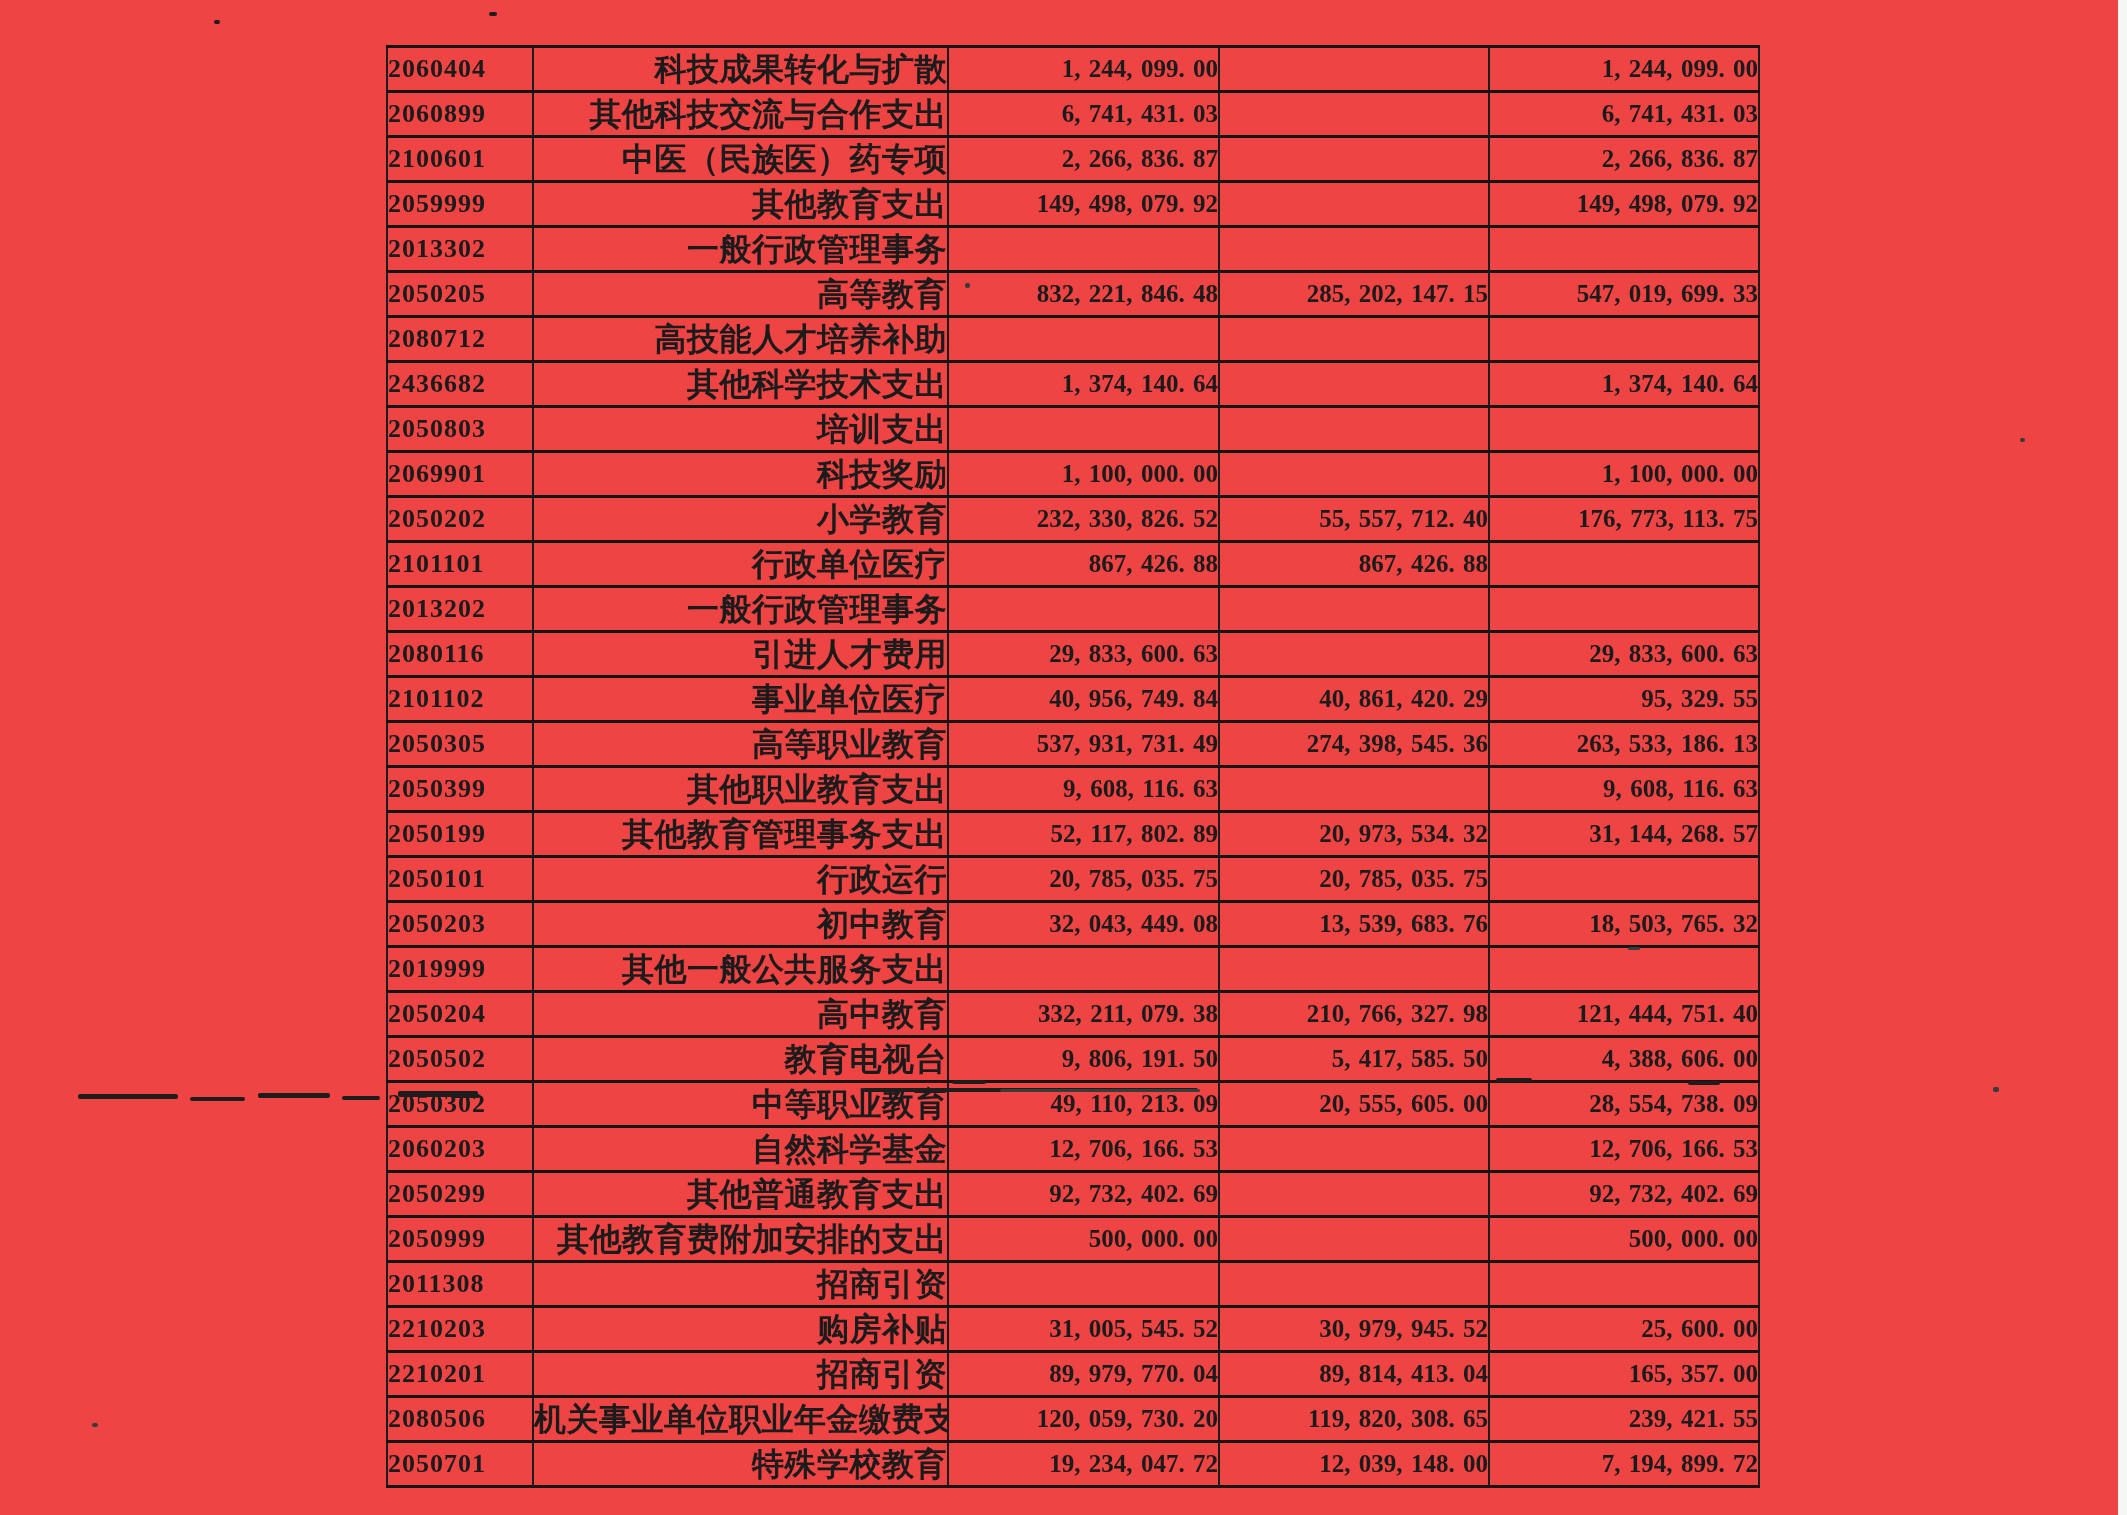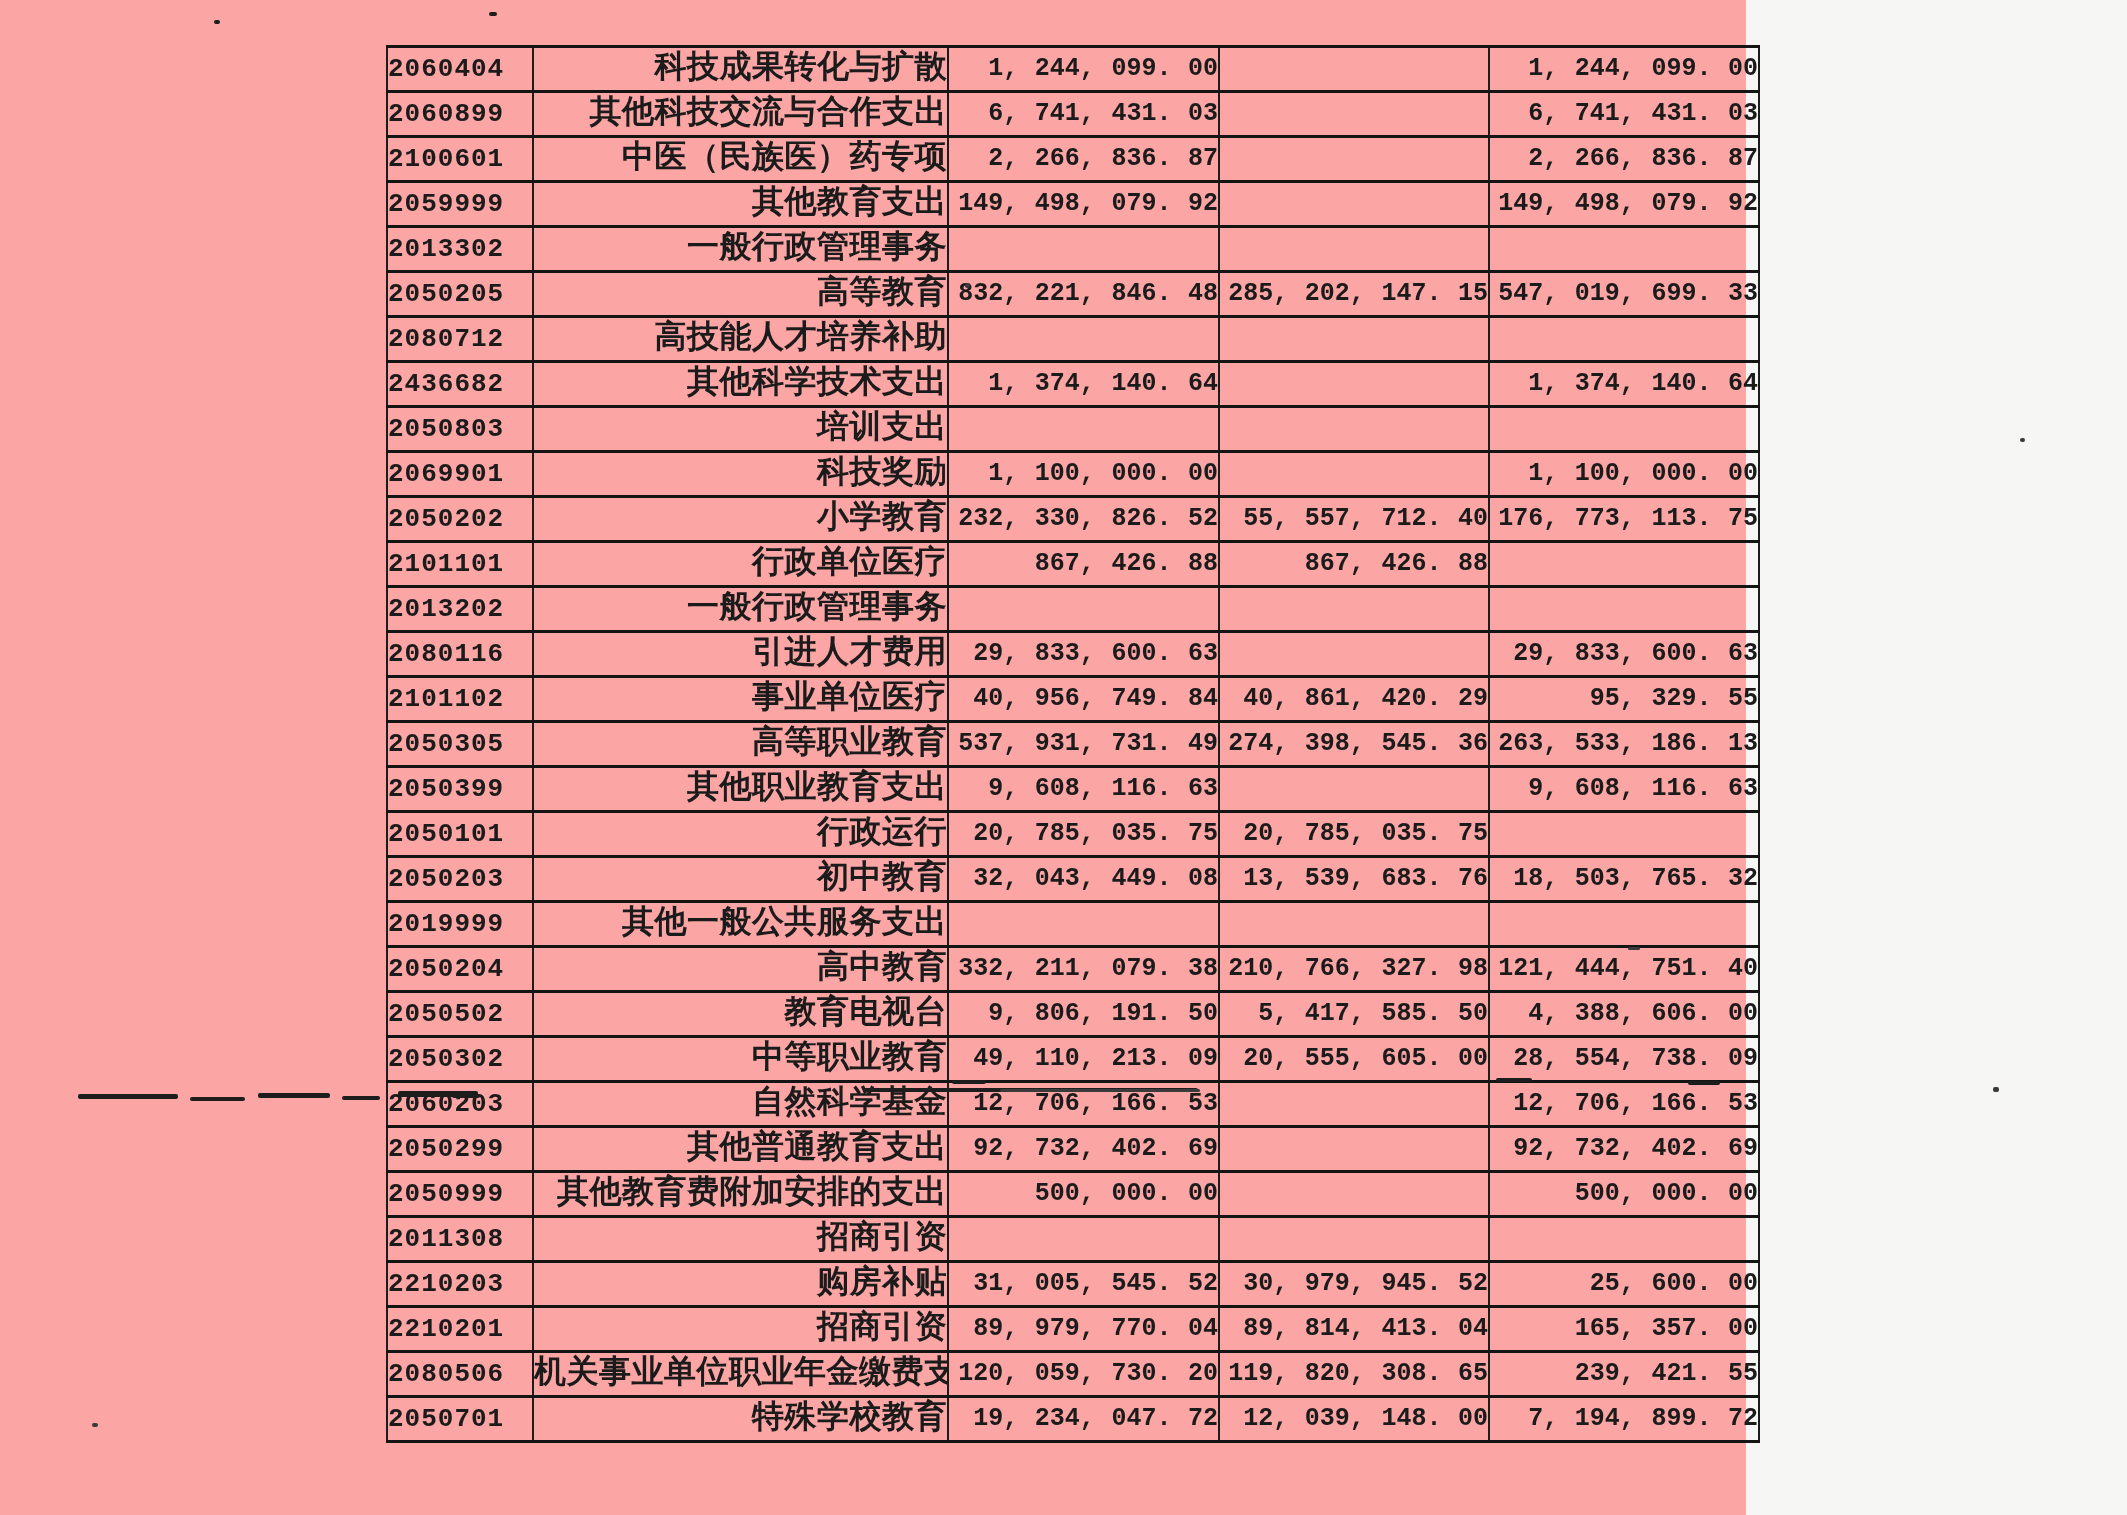--- a/index.html
+++ b/index.html
@@ -3,23 +3,23 @@
 <meta charset="utf-8">
 <style>
   html, body {
     margin: 0; padding: 0;
     width: 2127px; height: 1515px;
     background: #f6f6f4;
     overflow: hidden;
   }
   .page {
     position: absolute; inset: 0;
-    width: 1746px; height: 1515px;
-    background: #fca5a5;
-    font-family: Liberation Mono, monospace;
+    width: 2118px; height: 1515px;
+    background: #ef4444;
+    font-family: Liberation Serif, serif;
     color: #1b1b1b;
   }
   table.budget {
     position: absolute;
     left: 386px; top: 45px;
     width: 1372px;
     border-collapse: collapse;
     table-layout: fixed;
   }
   table.budget td {
@@ -173,20 +173,27 @@
           <td class="col-amount">263,  533,  186.  13</td>
         </tr>
         <tr>
           <td class="col-code">2050399</td>
           <td class="col-name">其他职业教育支出</td>
           <td class="col-amount">9,  608,  116.  63</td>
           <td class="col-amount"></td>
           <td class="col-amount">9,  608,  116.  63</td>
         </tr>
         <tr>
+          <td class="col-code">2050199</td>
+          <td class="col-name">其他教育管理事务支出</td>
+          <td class="col-amount">52,  117,  802.  89</td>
+          <td class="col-amount">20,  973,  534.  32</td>
+          <td class="col-amount">31,  144,  268.  57</td>
+        </tr>
+        <tr>
           <td class="col-code">2050101</td>
           <td class="col-name">行政运行</td>
           <td class="col-amount">20,  785,  035.  75</td>
           <td class="col-amount">20,  785,  035.  75</td>
           <td class="col-amount"></td>
         </tr>
         <tr>
           <td class="col-code">2050203</td>
           <td class="col-name">初中教育</td>
           <td class="col-amount">32,  043,  449.  08</td>

